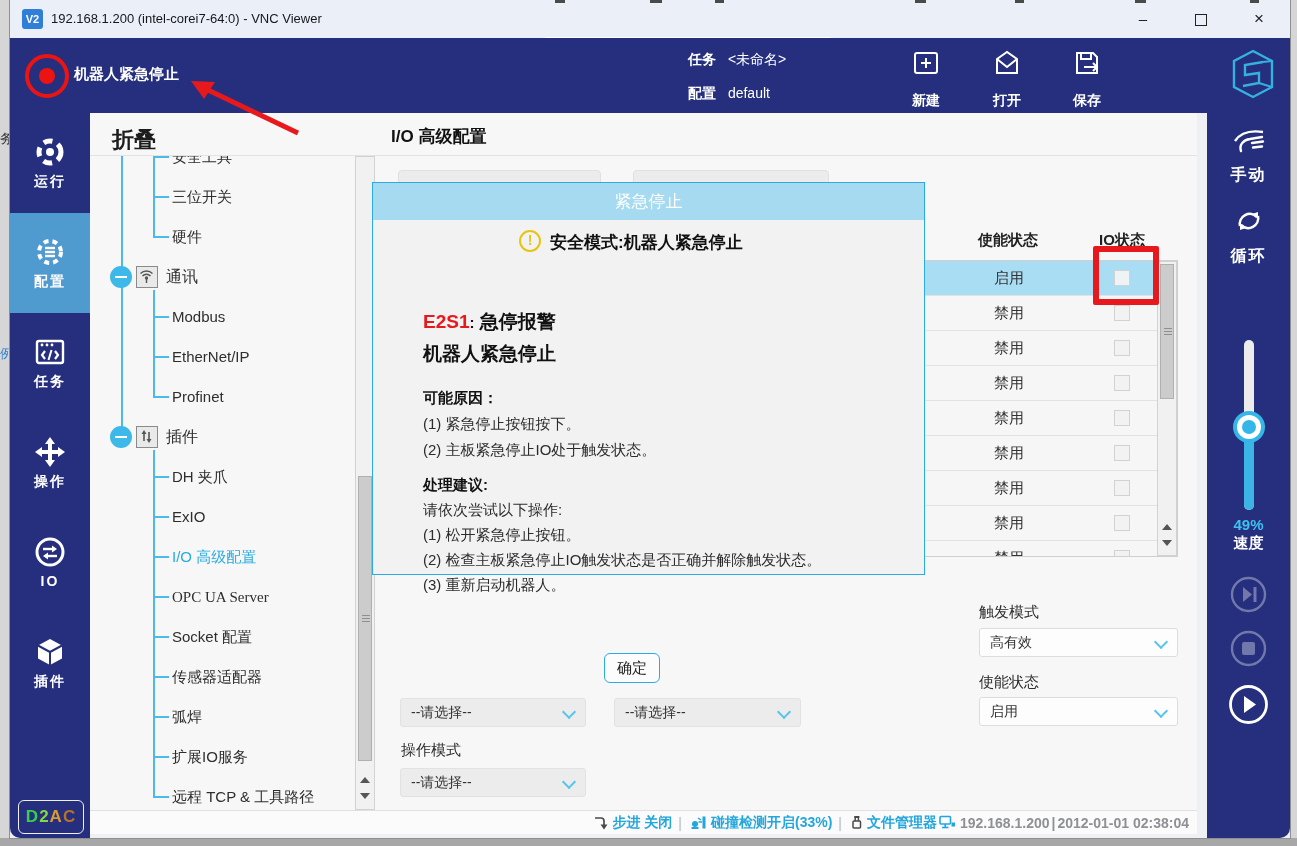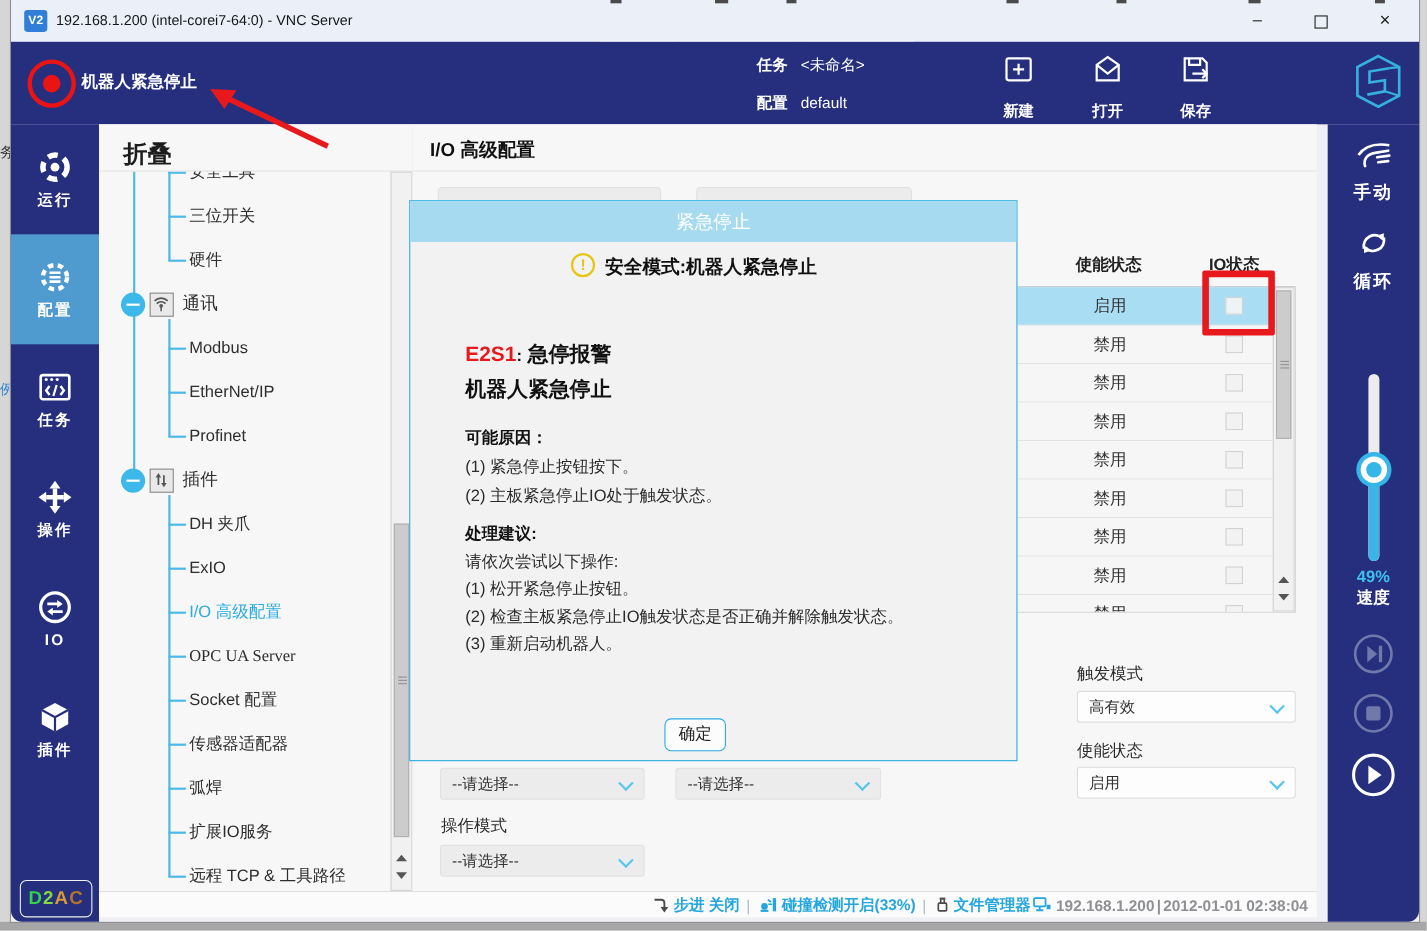--- a/index.html
+++ b/index.html
@@ -82,21 +82,21 @@
   .speed-lbl{position:absolute;top:421px;width:100%;font-size:15px;font-weight:bold;color:#fff;}
   .pbtn{position:absolute;left:23px;width:37px;height:37px;}
   
   .status-bar{position:absolute;left:80px;top:810px;width:1107px;height:24px;background:#fbfbfb;border-top:1px solid #e0e0e0;
               display:flex;align-items:center;justify-content:flex-end;padding-right:8px;box-sizing:border-box;
               font-size:14px;font-weight:bold;color:#22a6dd;white-space:nowrap;}
   .status-bar .sep{color:#a9bcc6;font-weight:normal;margin:0 6px;}
   .status-bar .gray{color:#8f9094;font-weight:bold;}
   .status-bar .ic{display:inline-block;vertical-align:-2px;margin:0 4px 0 2px;}
   
-  .modal{position:absolute;left:372px;top:182px;width:553px;height:510px;background:#f2f2f2;border:1px solid #2aace3;box-sizing:border-box;}
+  .modal{position:absolute;left:372px;top:182px;width:553px;height:393px;background:#f2f2f2;border:1px solid #2aace3;box-sizing:border-box;}
   .modal-hdr{position:absolute;left:0;top:0;width:100%;height:37px;background:#a5daf0;color:#fff;font-size:17px;
              text-align:center;line-height:37px;}
   .warn-ic{position:absolute;left:146px;top:47px;width:22px;height:22px;border:2.5px solid #e8c412;border-radius:50%;
            box-sizing:border-box;color:#e8c412;font-weight:bold;font-size:14px;text-align:center;line-height:17px;}
   .warn-tx{position:absolute;left:177px;top:48px;font-size:17px;font-weight:bold;color:#111;}
   .mline{position:absolute;left:50px;font-size:15px;color:#2c2c2c;}
   .mbold{font-weight:bold;color:#111;}
   .ok-btn{position:absolute;left:231px;top:470px;width:56px;height:30px;border:1.5px solid #2aace3;border-radius:6px;
           background:#fcfcfc;font-size:15px;color:#222;text-align:center;line-height:28px;box-sizing:border-box;}
   
@@ -117,21 +117,21 @@
 
     <div class="titlebar">
       <div class="topfrag" style="left:545px;width:10px;"></div>
       <div class="topfrag" style="left:640px;width:12px;"></div>
       <div class="topfrag" style="left:705px;width:9px;"></div>
       <div class="topfrag" style="left:905px;width:11px;"></div>
       <div class="topfrag" style="left:1005px;width:9px;"></div>
       <div class="topfrag" style="left:1125px;width:11px;"></div>
       <div class="topfrag" style="left:1240px;width:9px;"></div>
       <div class="vnc-badge">V2</div>
-      <div class="win-title">192.168.1.200 (intel-corei7-64:0) - VNC Server</div>
+      <div class="win-title">192.168.1.200 (intel-corei7-64:0) - VNC Viewer</div>
       <div class="ctl" style="left:1116px;">–</div>
       <div class="ctl" style="left:1174px;"><span class="ctl-max-box"></span></div>
       <div class="ctl" style="left:1232px;font-size:17px;">×</div>
     </div>
     <div class="vnc-tab">
       <i style="left:72px;"></i>
       <i style="left:182px;"></i>
     </div>
 
     <div class="app-header">

